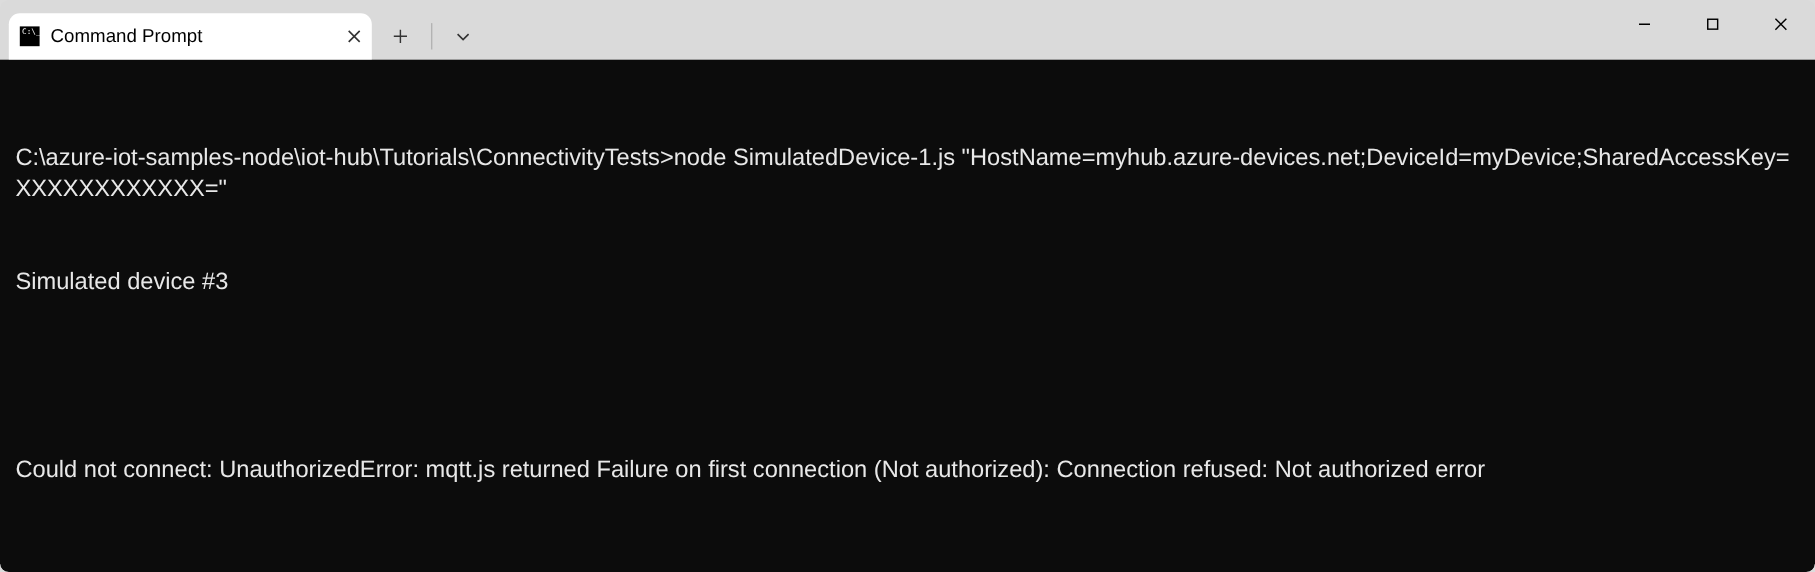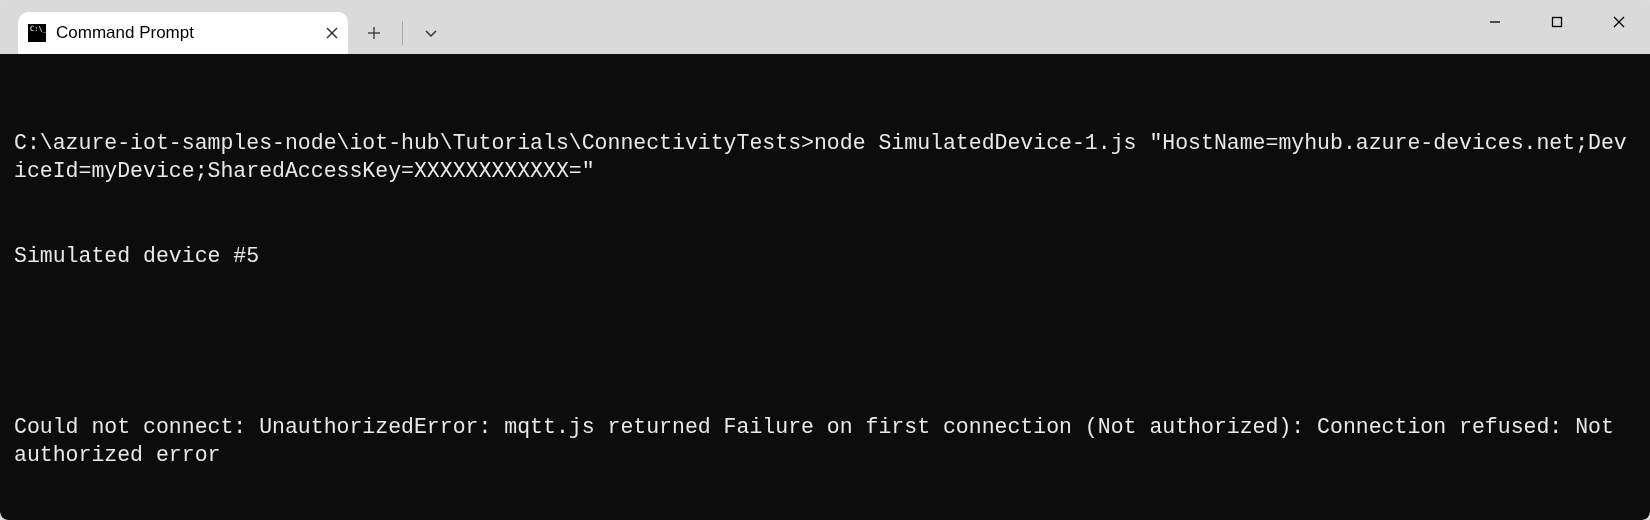--- a/index.html
+++ b/index.html
@@ -18,21 +18,21 @@
     .titlebar {
       height: 54px;
       background: #dadada;
       display: flex;
       align-items: flex-end;
       position: relative;
     }
     .tab {
       background: #ffffff;
       height: 42px;
-      margin-left: 18px;
+      margin-left: 8px;
       border-radius: 10px 10px 0 0;
       display: flex;
       align-items: center;
       padding: 0 2px 0 10px;
       gap: 10px;
       min-width: 330px;
       position: relative;
     }
     .tab-icon {
       width: 18px;
@@ -114,21 +114,21 @@
       height: 14px;
       stroke: #000;
       stroke-width: 1.3;
       fill: none;
     }
     .terminal {
       background: #0c0c0c;
       height: calc(520px - 54px);
       padding: 18px 14px;
       color: #e8e8e8;
-      font-family: Liberation Mono, monospace;
+      font-family: Liberation Sans, sans-serif;
       font-size: 21.5px;
       line-height: 1.32;
       white-space: pre-wrap;
       word-break: break-all;
       border-radius: 0 0 8px 8px;
     }
     .terminal-line {
       display: block;
     }
     .blank-line {
@@ -178,18 +178,18 @@
       <svg viewBox="0 0 14 14">
         <line x1="2" y1="2" x2="12" y2="12"></line>
         <line x1="12" y1="2" x2="2" y2="12"></line>
       </svg>
     </div>
   </div>
 </div>
 
 <div class="terminal">
   <span class="terminal-line">C:\azure-iot-samples-node\iot-hub\Tutorials\ConnectivityTests&gt;node SimulatedDevice-1.js "HostName=myhub.azure-devices.net;DeviceId=myDevice;SharedAccessKey=XXXXXXXXXXXX="</span>
-  <span class="terminal-line">Simulated device #5</span>
+  <span class="terminal-line">Simulated device #3</span>
   <div class="blank-line"></div>
   <span class="terminal-line">Could not connect: UnauthorizedError: mqtt.js returned Failure on first connection (Not authorized): Connection refused: Not authorized error</span>
   
   
 </div>
 
 </body></html>

